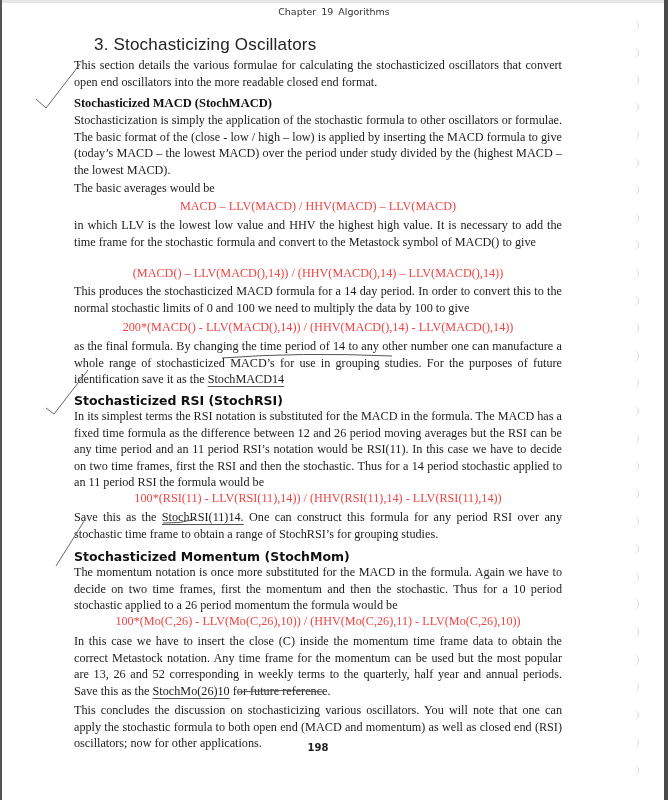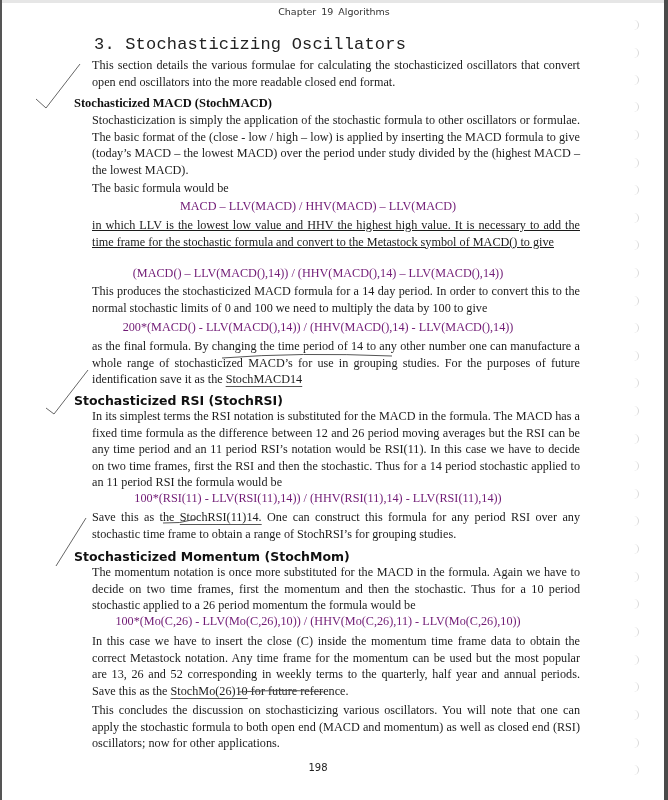--- a/index.html
+++ b/index.html
@@ -30,42 +30,42 @@
     border-right: 1.5px solid #d8d8d8; border-radius: 0 6px 6px 0;
   }
   .running-head {
     position: absolute; left: 0; width: 668px; top: 6px;
     text-align: center;
     font-family: "DejaVu Sans", sans-serif; font-size: 9.5px; color: #333;
     word-spacing: 2px;
   }
   .chapter-title {
     position: absolute; left: 94px; top: 35px;
-    font-family: Liberation Mono, monospace; font-size: 17px; color: #222;
+    font-family: Liberation Sans, sans-serif; font-size: 17px; color: #222;
     letter-spacing: 0.2px;
     text-align: right;
   }
   .p {
-    position: absolute; left: 92px; width: 488px;
+    position: absolute; left: 74px; width: 488px;
     font-size: 12.2px; line-height: 16.5px; text-align: justify;
     color: #1c1c1c;
   }
   .h2 {
     position: absolute; left: 74px;
     font-family: "DejaVu Sans", sans-serif; font-weight: bold; font-size: 12.5px;
     color: #111;
   }
   .formula {
     position: absolute; left: 0; width: 636px; text-align: center;
-    font-size: 12.2px; color: #701a75;
+    font-size: 12.2px; color: #ef4444;
   }
   .u { text-decoration: underline; text-decoration-color: #555; text-underline-offset: 3px; }
   .pagenum {
-    position: absolute; left: 0; width: 636px; top: 762px; text-align: center;
-    font-family: "DejaVu Sans", sans-serif; font-size: 10px; color: #222;
+    position: absolute; left: 0; width: 636px; top: 742px; text-align: center;
+    font-family: "DejaVu Sans", sans-serif; font-size: 10px; color: #222; font-weight: bold;
   }
   svg.marks { position: absolute; left: 0; top: 0; pointer-events: none; }
 </style>
 </head>
 <body>
 
 <div class="topbar"></div>
 <div class="left-border"></div>
 <div class="right-border"></div>
 <div class="scroll-marks">
@@ -99,23 +99,23 @@
   <span style="top:765px"></span>
 </div>
 
 <div class="running-head">Chapter 19   Algorithms</div>
 <div class="chapter-title">3. Stochasticizing Oscillators</div>
 
 <div class="p" style="top:57px;">This section details the various formulae for calculating the stochasticized oscillators that convert open end oscillators into the more readable closed end format.</div>
 
 <div class="h2" style="top:96px;font-family:Liberation Serif, serif;">Stochasticized MACD (StochMACD)</div>
 <div class="p" style="top:112px;">Stochasticization is simply the application of the stochastic formula to other oscillators or formulae. The basic format of the (close - low / high – low) is applied by inserting the MACD formula to give (today’s MACD – the lowest MACD) over the period under study divided by the (highest MACD – the lowest MACD).</div>
-<div class="p" style="top:180px;">The basic formula would be</div>
+<div class="p" style="top:180px;">The basic averages would be</div>
 <div class="formula" style="top:199px;">MACD – LLV(MACD)  /  HHV(MACD) – LLV(MACD)</div>
-<div class="p" style="top:217px;text-decoration:underline;">in which LLV is the lowest low value and HHV the highest high value. It is necessary to add the time frame for the stochastic formula and convert to the Metastock symbol of MACD() to give</div>
+<div class="p" style="top:217px;">in which LLV is the lowest low value and HHV the highest high value. It is necessary to add the time frame for the stochastic formula and convert to the Metastock symbol of MACD() to give</div>
 <div class="formula" style="top:266px;">(MACD() – LLV(MACD(),14))  /  (HHV(MACD(),14) – LLV(MACD(),14))</div>
 <div class="p" style="top:283px;">This produces the stochasticized MACD formula for a 14 day period. In order to convert this to the normal stochastic limits of 0 and 100 we need to multiply the data by 100 to give</div>
 <div class="formula" style="top:320px;">200*(MACD() - LLV(MACD(),14)) / (HHV(MACD(),14) - LLV(MACD(),14))</div>
 <div class="p" style="top:338px;"><span>as the final formula. By changing the time period of 14 to any other number one can manufacture a whole range of stochasticized MACD’s for use in grouping studies. For the purposes of future identification save it as the </span><span class="u">StochMACD14</span></div>
 
 <div class="h2" style="top:393px;">Stochasticized RSI (StochRSI)</div>
 <div class="p" style="top:408px;">In its simplest terms the RSI notation is substituted for the MACD in the formula. The MACD has a fixed time formula as the difference between 12 and 26 period moving averages but the RSI can be any time period and an 11 period RSI’s notation would be RSI(11). In this case we have to decide on two time frames, first the RSI and then the stochastic. Thus for a 14 period stochastic applied to an 11 period RSI the formula would be</div>
 <div class="formula" style="top:491px;">100*(RSI(11) - LLV(RSI(11),14)) / (HHV(RSI(11),14) - LLV(RSI(11),14))</div>
 <div class="p" style="top:509px;"><span>Save this as the </span><span class="u">StochRSI(11)14.</span><span> One can construct this formula for any period RSI over any stochastic time frame to obtain a range of StochRSI’s for grouping studies.</span></div>
 

